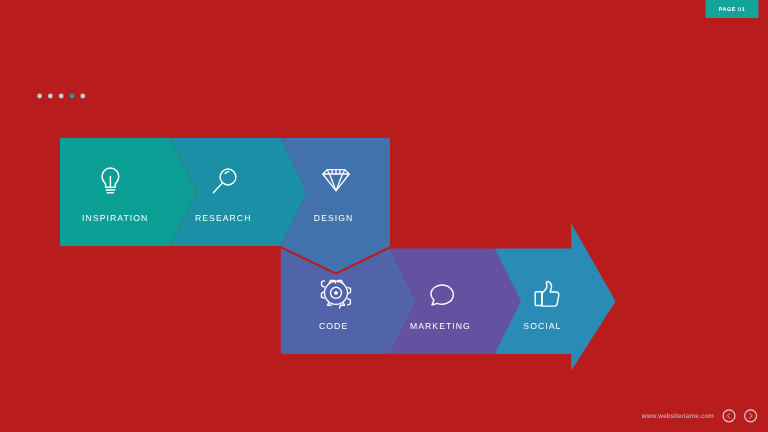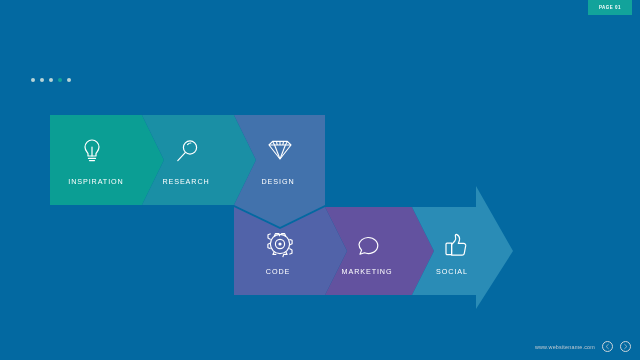--- a/index.html
+++ b/index.html
@@ -38,21 +38,21 @@
   #footer-url { color: #c2cbd2; font-size: 5.4px; letter-spacing: .2px; }
   .navbtn {
     width: 11px; height: 11px; border-radius: 50%;
     border: 1px solid #ccd5db;
     display: flex; align-items: center; justify-content: center;
   }
 </style>
 </head>
 <body>
 
-<div id="slide" style="background: #0369a1;">
+<div id="slide" style="background: #b91c1c;">
 
   <div id="page-badge" style="background: rgb(18, 163, 155);">
     <span>PAGE 01</span>
   </div>
 
   <div id="dots">
     <span class="dot" style="background: rgb(185, 212, 214);"></span>
     <span class="dot" style="background: rgb(185, 212, 214);"></span>
     <span class="dot" style="background: rgb(185, 212, 214);"></span>
     <span class="dot active" style="background: rgb(18, 163, 155);"></span>

